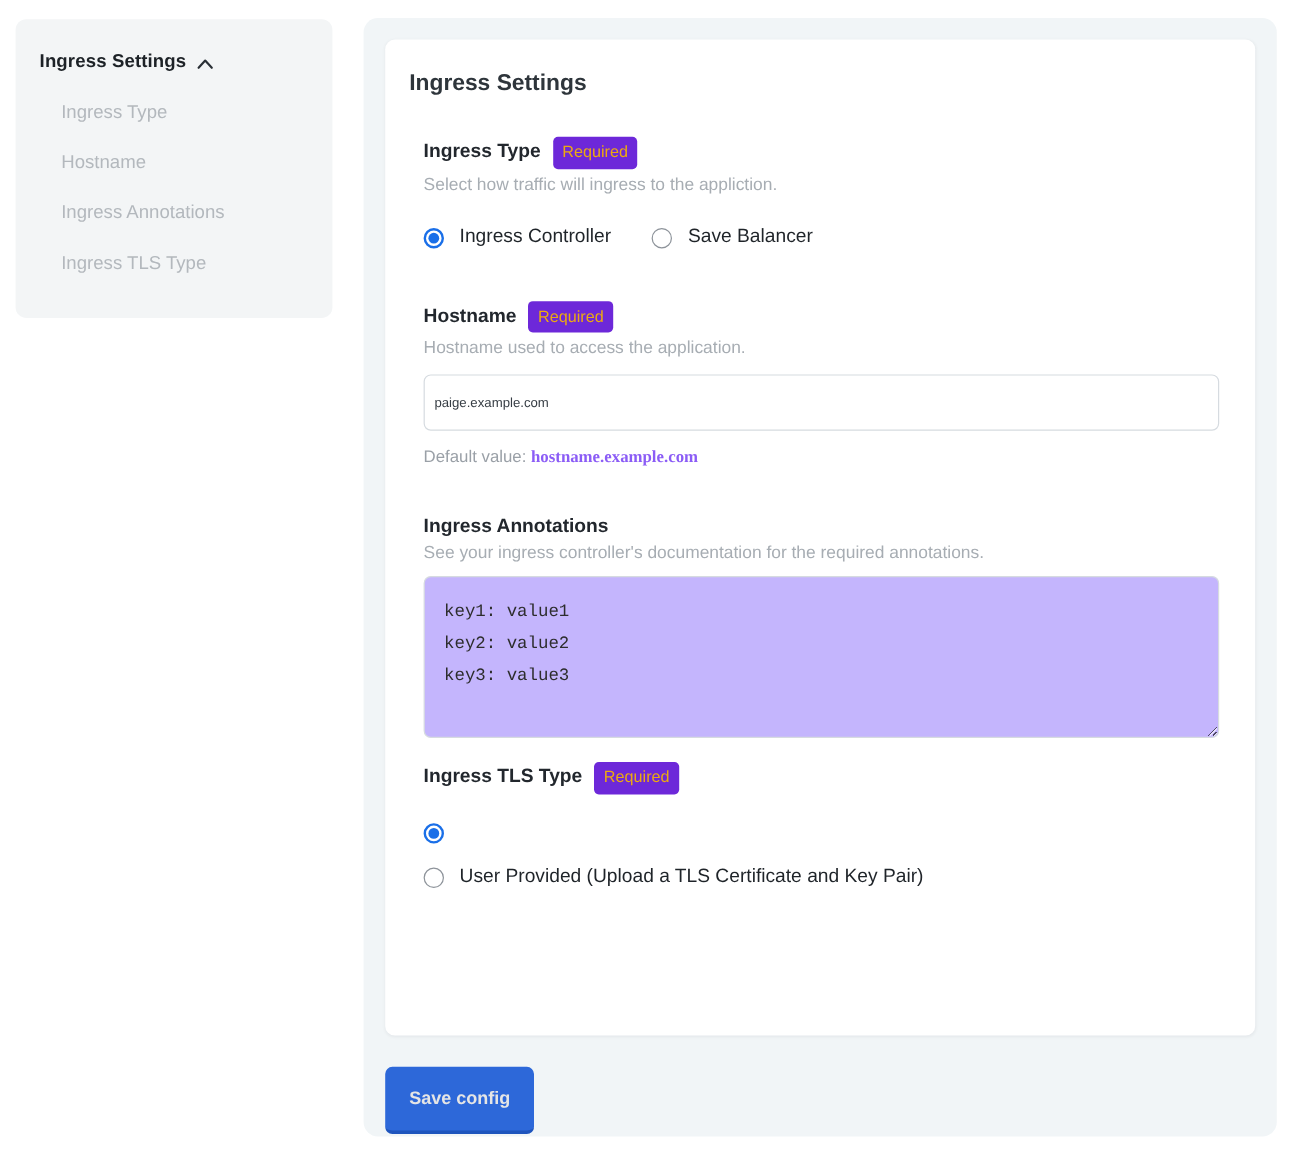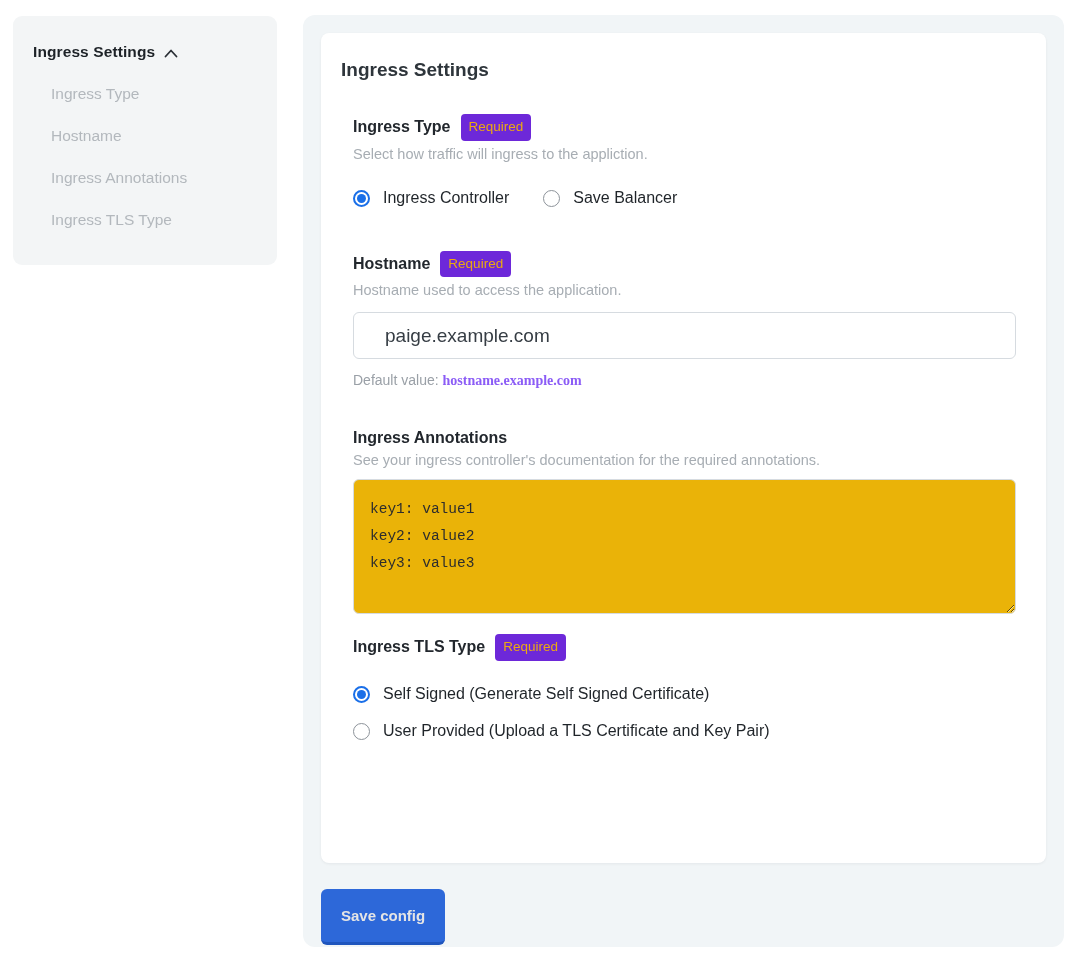--- a/index.html
+++ b/index.html
@@ -36,30 +36,30 @@
   .radio { display:flex; align-items:flex-end; gap:13px; cursor:pointer; }
   .radio-label { font-size:16px; color:#1f2429; }
   .rdot { width:17px; height:17px; border-radius:50%; border:1.5px solid #8d939a;
     background:#fff; position:relative; flex:0 0 auto; }
   .rdot.checked { border:2px solid #1a6fe8; }
   .rdot.checked::after { content:""; position:absolute; inset:2px; border-radius:50%;
     background:#1a6fe8; }
 
   .sec-hostname { margin-top:44px; }
   .text-input { display:block; margin-top:14px; width:663px; height:47px;
-    border:1px solid #d6dbe0; border-radius:6px; padding:0 31px; font-size:19px;
+    border:1px solid #d6dbe0; border-radius:6px; padding:0 8px; font-size:11px;
     color:#363d44; font-family:"Liberation Sans", sans-serif; background:#fff; outline:none; }
   .default-line { margin-top:13px; font-size:14px; color:#9aa0a7; }
   .default-value { color:#8b5cf6; font-weight:bold;font-family:Liberation Serif, serif; }
 
   .sec-annotations { margin-top:40px; }
   .annotations-textarea { display:block; margin-top:11px; width:663px; height:135px;
     border:1px solid #d6dbe0; border-radius:6px; padding:16px 16px;
     font-family:"Liberation Mono","DejaVu Sans Mono",monospace; font-size:14.5px;
-    line-height:27px; color:#2d2d2d; background:#eab308; outline:none; resize:both; }
+    line-height:27px; color:#2d2d2d; background:#c4b5fd; outline:none; resize:both; }
 
   .sec-tls { margin-top:20px; }
   .radio-col { margin-top:24px; display:flex; flex-direction:column; gap:19px; }
 
   .save-btn { position:absolute; left:18px; top:874px; height:56px; padding:0 20px;
     background:#2d68d9; border:none; border-bottom:3px solid #1f55bd; border-radius:6px;
     color:#e5e5e5; font-weight:bold; font-size:15px;
     font-family:"Liberation Sans", sans-serif; cursor:pointer; }
 </style>
 </head>
@@ -129,21 +129,20 @@
       </div>
 
       <div class="sec-tls">
         <div class="label-row">
           <span class="section-label">Ingress TLS Type</span>
           <span class="badge">Required</span>
         </div>
         <div class="radio-col">
           <label class="radio">
             <span class="rdot checked"></span>
-            <span class="radio-label">Self Signed (Generate Self Signed Certificate)</span>
           </label>
           <label class="radio">
             <span class="rdot"></span>
             <span class="radio-label">User Provided (Upload a TLS Certificate and Key Pair)</span>
           </label>
         </div>
       </div>
 
     </div>
   </section>

